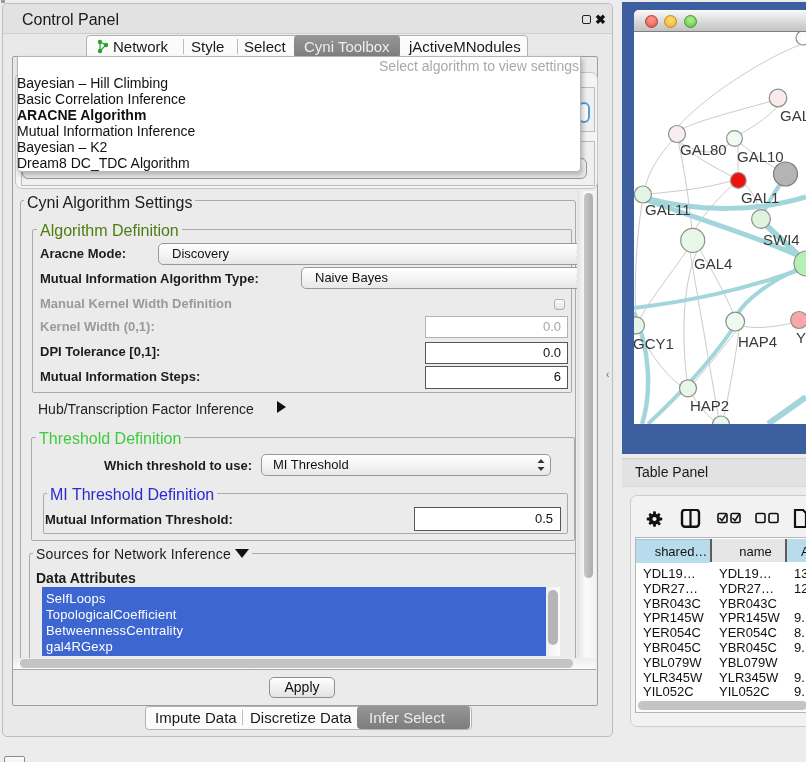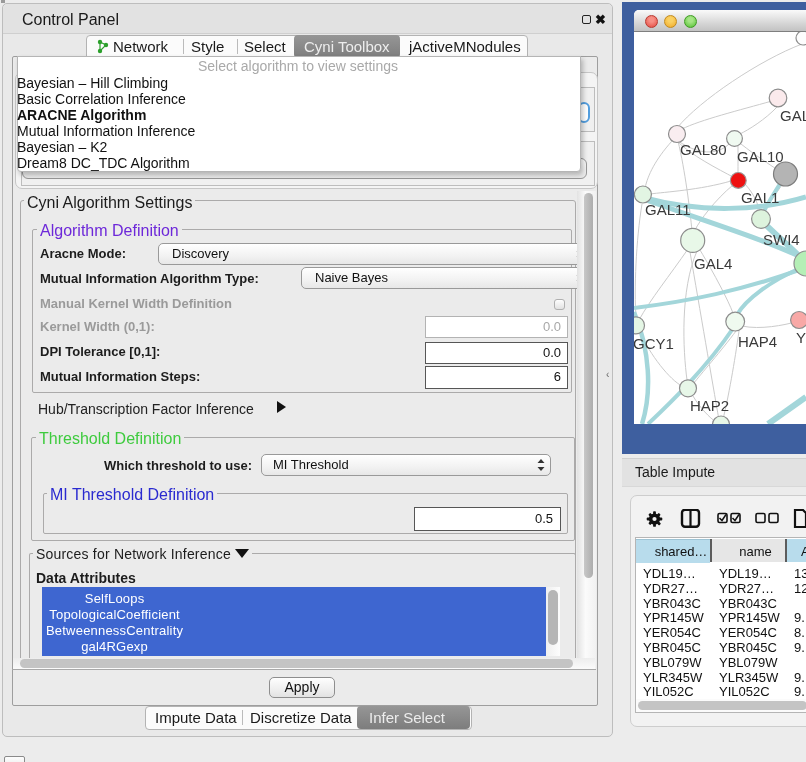--- a/index.html
+++ b/index.html
@@ -53,21 +53,21 @@
   <div class="abs" style="left:15px;top:71px;width:581px;height:115px;background:#f4f4f4;border:1px solid #c6c6c6;border-radius:7px;"></div>
   <div class="abs" style="left:21px;top:86px;width:572px;height:43px;border:1px solid #bdbdbd;background:#f0f0f0;"></div>
   <div class="abs" style="left:578px;top:101px;width:8px;height:17px;background:#fff;border:2.5px solid #539ede;border-radius:6px;"></div>
   <div class="abs" style="left:21px;top:140px;width:572px;height:43px;border:1px solid #bdbdbd;background:#f0f0f0;"></div>
   <div class="abs" style="left:22px;top:157px;width:563px;height:19px;background:linear-gradient(#fdfdfd,#e9e9e9);border:1px solid #979797;border-radius:6px;"></div>
 
   <div class="grp" style="left:20px;top:199px;width:554px;height:465px;border-radius:3px;"></div>
   <div class="grplbl" style="left:24px;top:193px;color:#1c1c1c;">Cyni Algorithm Settings</div>
 
   <div class="grp" style="left:32px;top:228px;width:538px;height:162px;"></div>
-  <div class="grplbl" style="left:37px;top:221px;color:#6d28d9;">Algorithm Definition</div>
+  <div class="grplbl" style="left:37px;top:221px;color:#4d7c0f;">Algorithm Definition</div>
 
   <div class="lbl abs" style="left:40px;top:245px;">Aracne Mode:</div>
   <div class="combo" style="left:134px;top:242px;width:430px;height:20px;">
     <span style="position:absolute;left:13px;top:2px;">Discovery</span>
     <svg style="position:absolute;right:4px;top:3px;" width="10" height="14" viewBox="0 0 10 14">
             <path d="M1.5 5 L5 1 L8.5 5 Z" fill="#333"></path>
             <path d="M1.5 9 L5 13 L8.5 9 Z" fill="#333"></path>
           </svg>
   </div>
   <div class="lbl abs" style="left:40px;top:270px;">Mutual Information Algorithm Type:</div>
@@ -96,28 +96,29 @@
   <div class="combo" style="left:237px;top:453px;width:288px;height:20px;">
     <span style="position:absolute;left:11px;top:2px;">MI Threshold</span>
     <svg style="position:absolute;right:4px;top:3px;" width="10" height="14" viewBox="0 0 10 14">
             <path d="M1.5 5 L5 1 L8.5 5 Z" fill="#333"></path>
             <path d="M1.5 9 L5 13 L8.5 9 Z" fill="#333"></path>
           </svg>
   </div>
 
   <div class="grp" style="left:43px;top:492px;width:523px;height:39px;"></div>
   <div class="grplbl" style="left:47px;top:485px;color:#2a2ad0;">MI Threshold Definition</div>
+  <div class="lbl abs" style="left:45px;top:511px;">Mutual Information Threshold:</div>
   <div class="fld" style="left:414px;top:506px;width:145px;height:22px;"><span style="position:relative;right:7px;top:3px;">0.5</span></div>
 
   <div class="grp" style="left:29px;top:552px;width:545px;height:110px;border-bottom:none;"></div>
   <div class="grplbl" style="left:33px;top:545px;color:#1c1c1c;font-size:14px;font-weight:normal;letter-spacing:0.2px;">Sources for Network Inference <span class="tri-d" style="border-left-width:7px;border-right-width:7px;border-top-width:9px;vertical-align:1px;"></span></div>
   <div class="lbl abs" style="left:36px;top:569px;font-size:14px;">Data Attributes</div>
 
   <div class="abs" style="left:42px;top:586px;width:504px;height:69px;background:#3e66d0;"></div>
-  <div class="abs" style="left:46px;top:590px;font-size:13px;color:#fff;line-height:16.1px;letter-spacing:0.2px;text-align:center;">SelfLoops<br>TopologicalCoefficient<br>BetweennessCentrality<br>gal4RGexp</div>
+  <div class="abs" style="left:46px;top:590px;font-size:13px;color:#fff;line-height:16.1px;letter-spacing:0.2px;">SelfLoops<br>TopologicalCoefficient<br>BetweennessCentrality<br>gal4RGexp</div>
   <div class="abs" style="left:546px;top:586px;width:14px;height:69px;background:linear-gradient(90deg,#efefef,#fdfdfd);"></div>
   <div class="abs" style="left:548px;top:589px;width:10px;height:55px;background:#b5b5b5;border-radius:5px;"></div>
 
   <div class="abs" style="left:577px;top:190px;width:19px;height:478px;background:linear-gradient(90deg,#e2e2e2,#fbfbfb 45%,#f1f1f1);"></div>
   <div class="abs" style="left:584px;top:192px;width:8.5px;height:385px;background:linear-gradient(90deg,#c8c8c8,#adadad);border-radius:5px;"></div>
 
   <div class="abs" style="left:13px;top:657px;width:582px;height:12px;background:linear-gradient(#ededed,#fcfcfc);"></div>
   <div class="abs" style="left:20px;top:658.5px;width:553px;height:9px;background:#c4c4c4;border-radius:5px;"></div>
   <div class="abs" style="left:12px;top:668.5px;width:584px;height:1px;background:#a8a8a8;"></div>
 
@@ -128,21 +129,21 @@
   <div class="abs" style="left:242px;top:709px;width:1px;height:15px;background:#bbb;"></div>
   <div class="abs" style="left:250px;top:708px;font-size:15px;color:#1a1a1a;">Discretize Data</div>
   <div class="abs" style="left:357px;top:705px;width:113px;height:23px;background:linear-gradient(#969696,#7d7d7d);border-radius:4px;"></div>
   <div class="abs" style="left:369px;top:708px;font-size:15px;color:#ededed;">Infer Select</div>
 </div>
 </div>
 
 <div class="abs" style="left:606px;top:369px;font-size:10px;color:#666;">‹</div>
 
 <div class="abs" style="left:17px;top:56px;width:562px;height:114px;background:#fff;border:1px solid #b5b5b5;border-radius:0 0 4px 4px;box-shadow:2px 3px 5px rgba(0,0,0,0.25);z-index:50;"></div>
-<div class="abs" style="left:17px;top:58px;width:562px;text-align:center;font-size:14px;color:#a9a9a9;z-index:51;">Select algorithm to view settings</div>
+<div class="abs" style="left:17px;top:58px;width:562px;text-align:right;font-size:14px;color:#a9a9a9;z-index:51;">Select algorithm to view settings</div>
 <div class="abs" style="left:17px;top:75px;font-size:14px;color:#111;line-height:16.05px;z-index:51;">Bayesian – Hill Climbing<br>Basic Correlation Inference<br><span class="b">ARACNE Algorithm</span><br>Mutual Information Inference<br>Bayesian – K2<br>Dream8 DC_TDC Algorithm</div>
 
 <div class="abs" style="left:622px;top:2px;width:184px;height:452px;background:#3e5f9f;"></div>
 
 <div class="abs" style="left:634px;top:10px;width:172px;height:414px;background:#fff;border-radius:5px 0 0 0;overflow:hidden;">
   <div class="abs" style="left:0;top:0;width:172px;height:21px;background:linear-gradient(#fafafa,#d2d2d2 70%,#c2c2c2);border-bottom:1px solid #7f7f7f;"></div>
   <div class="abs" style="left:11px;top:5px;width:11px;height:11px;border-radius:50%;background:radial-gradient(circle at 50% 35%,#f78f85 25%,#e2463d);border:0.5px solid #b73a31;"></div>
   <div class="abs" style="left:30px;top:5px;width:11px;height:11px;border-radius:50%;background:radial-gradient(circle at 50% 35%,#fad163 25%,#f0a827);border:0.5px solid #c08a1e;"></div>
   <div class="abs" style="left:49.5px;top:5px;width:11px;height:11px;border-radius:50%;background:radial-gradient(circle at 50% 35%,#a5e585 25%,#51bf30);border:0.5px solid #3f9a24;"></div>
 
@@ -210,21 +211,21 @@
       <text x="694" y="269">GAL4</text>
       <text x="633" y="349">GCY1</text>
       <text x="738" y="347">HAP4</text>
       <text x="796" y="343">YM</text>
       <text x="690" y="411">HAP2</text>
     </g>
   </svg>
 </div>
 
 <div class="abs" style="left:622px;top:458px;width:184px;height:27px;background:#e2e2e2;border-top:1px solid #d0d0d0;border-bottom:1px solid #d8d8d8;"></div>
-<div class="abs" style="left:635px;top:464px;font-size:14px;color:#1a1a1a;">Table Impute</div>
+<div class="abs" style="left:635px;top:464px;font-size:14px;color:#1a1a1a;">Table Panel</div>
 
 <div class="abs" style="left:630px;top:495px;width:190px;height:230px;background:#f2f2f2;border:1px solid #cdcdcd;border-radius:7px;"></div>
 
 <svg class="abs" style="left:645px;top:509px;" width="161" height="20" viewBox="0 0 161 20">
   <g fill="#111">
     <circle cx="9.5" cy="10" r="5.6"></circle>
     <g id="gt">
       <rect x="8.1" y="2.2" width="2.8" height="4" rx="0.9"></rect>
       <rect x="8.1" y="13.8" width="2.8" height="4" rx="0.9"></rect>
       <rect x="1.7" y="8.6" width="4" height="2.8" rx="0.9"></rect>

